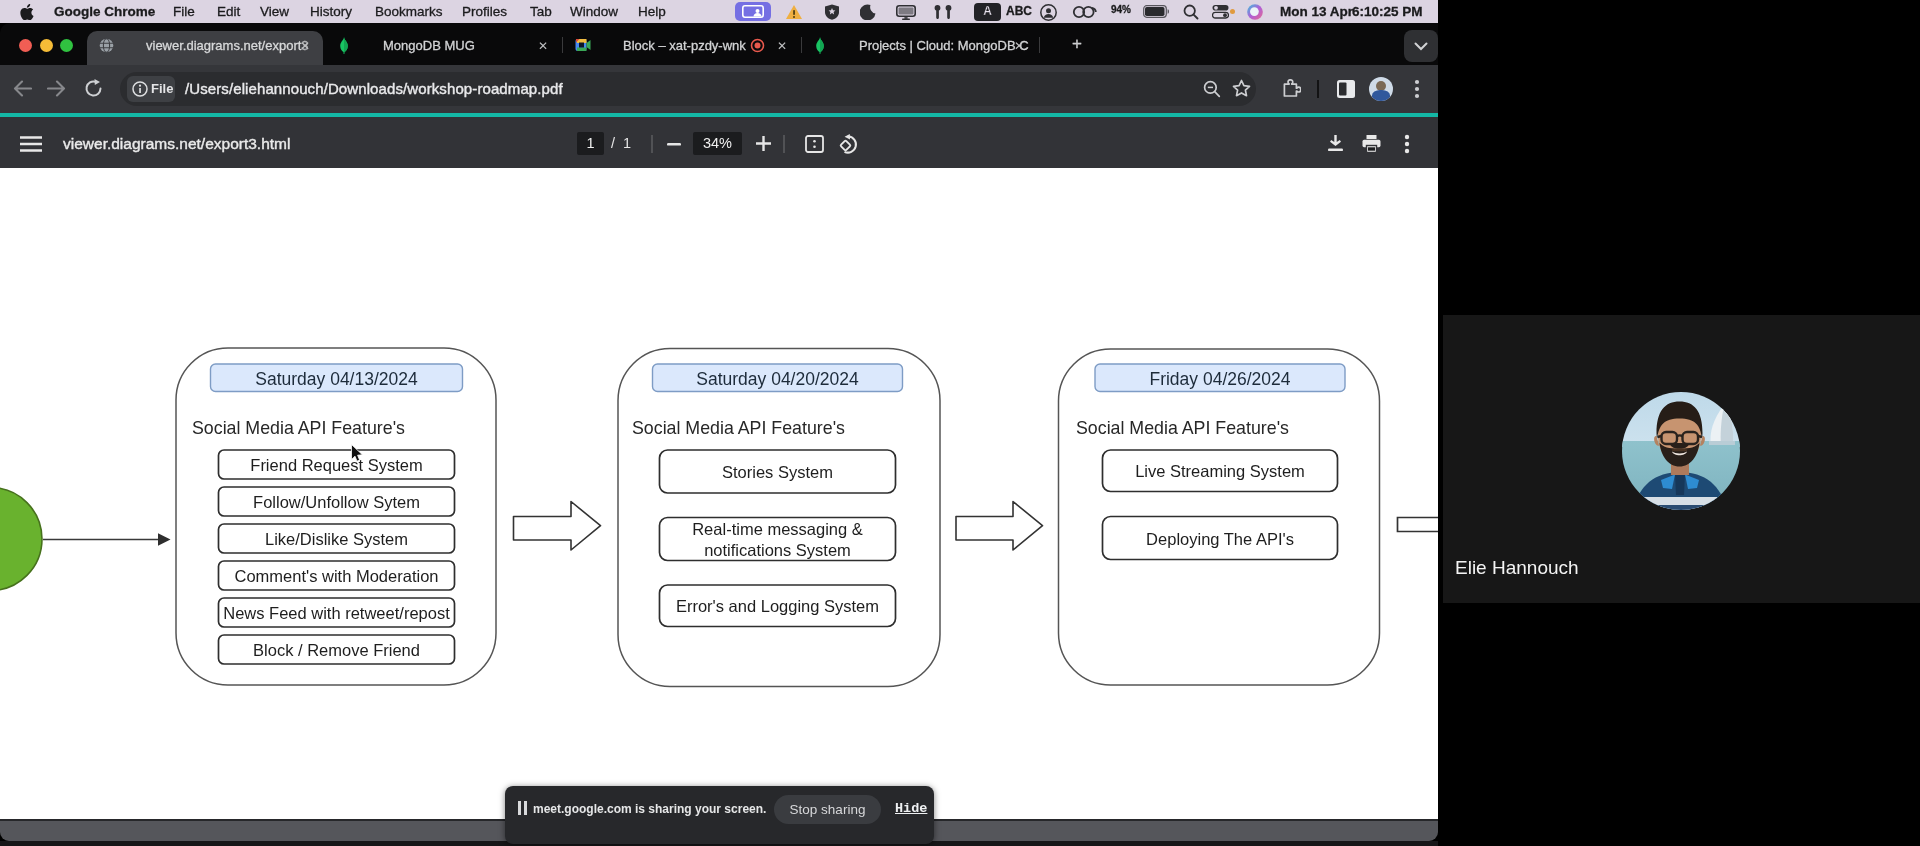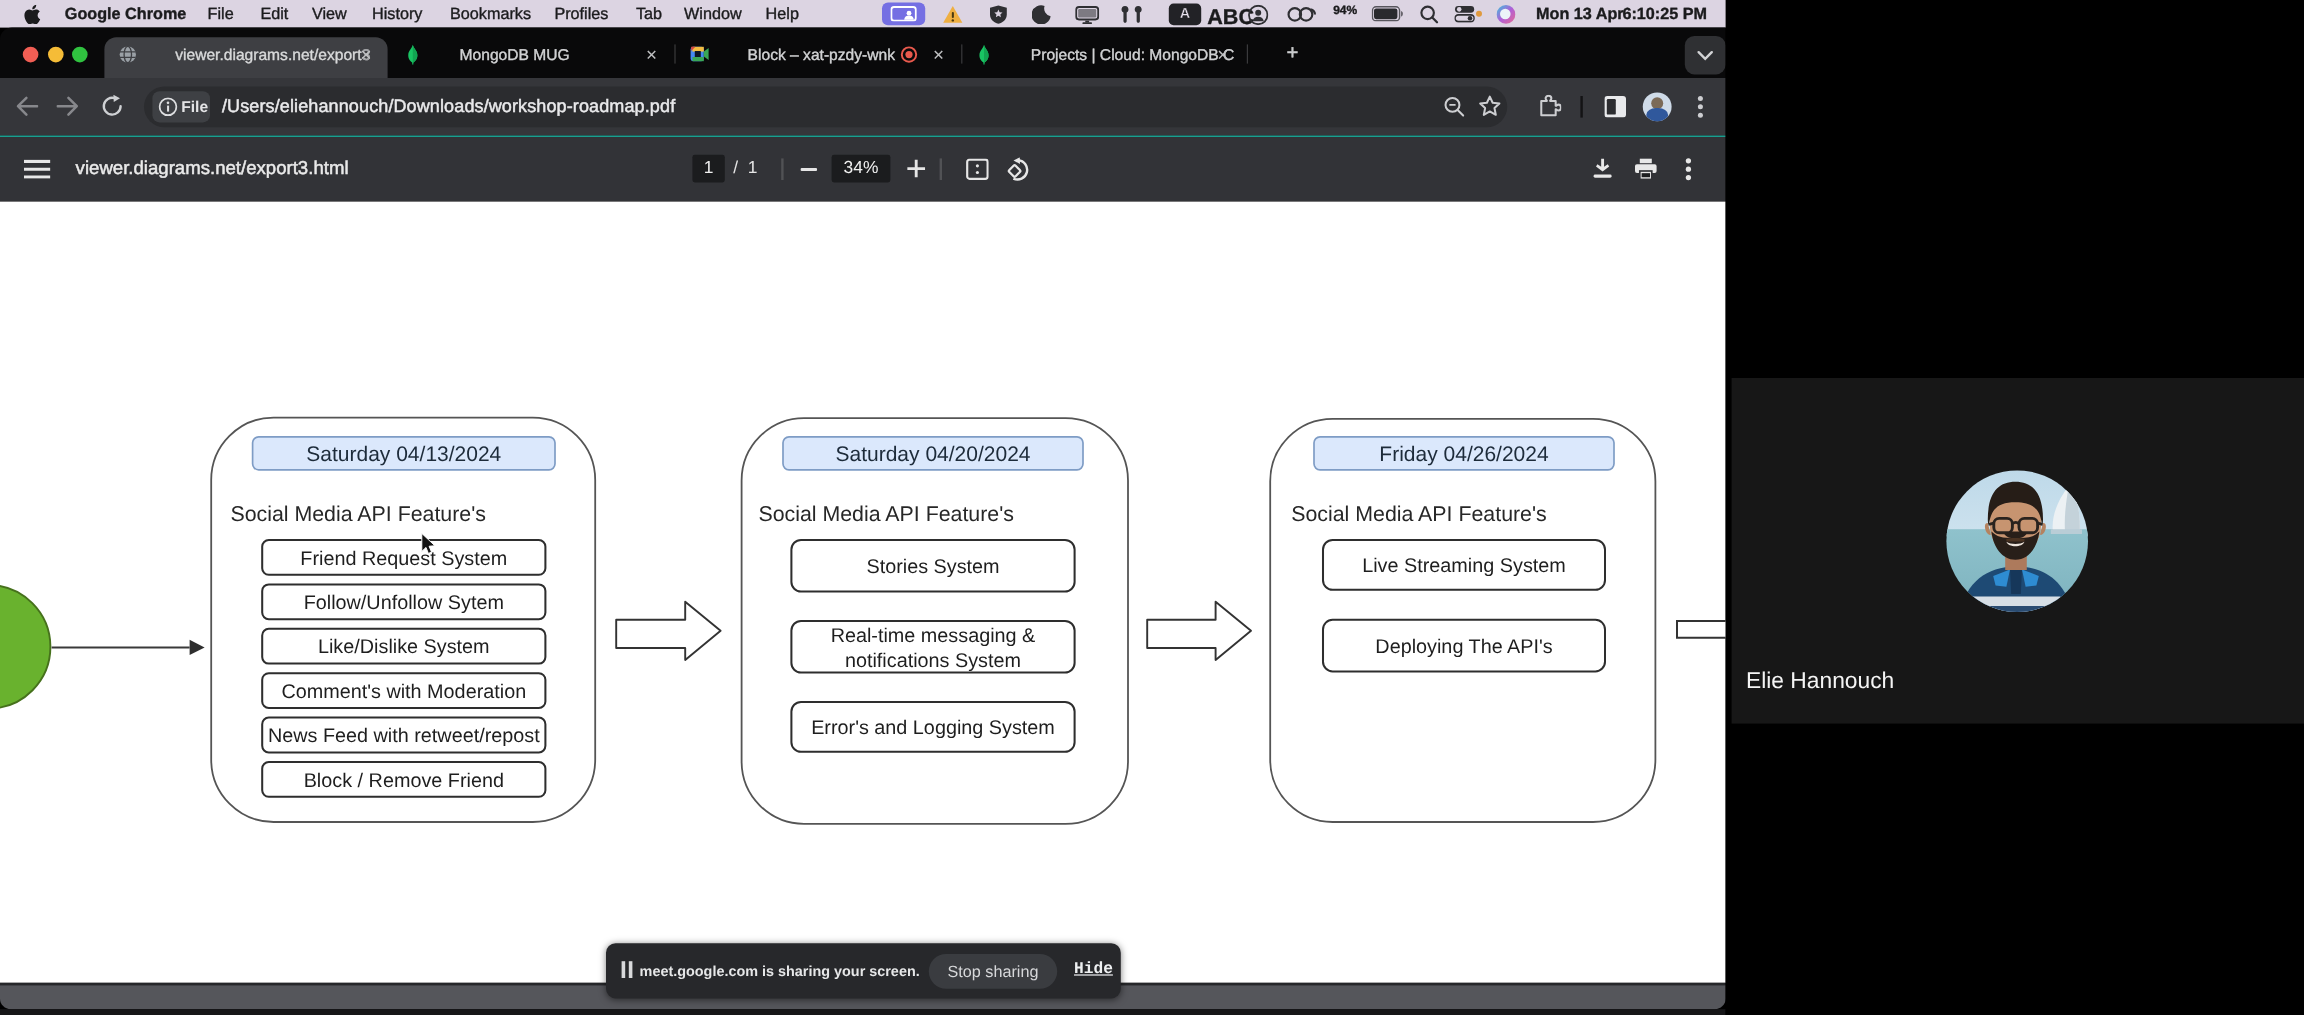--- a/index.html
+++ b/index.html
@@ -16,35 +16,35 @@
   #activetab { position:absolute; left:87px; top:8px; width:236px; height:34px; background:#3e3f43; border-radius:10px 10px 0 0; }
   .tabtxt { position:absolute; top:15px; font-size:13px; color:#d8d9da; white-space:nowrap;margin-left:23px; -webkit-text-stroke:0.3px #d8d9da; }
   .tabx { position:absolute; top:15.5px; font-size:12px; color:#bfc0c2; }
   .tabsep { position:absolute; top:14px; width:1px; height:16px; background:#3a3a3c; }
   
   #toolbar { left:0; top:65px; width:1438px; height:48px; background:#35363a; }
   #omnibox { position:absolute; left:120px; top:7px; width:1136px; height:34px; background:#2b2c2f; border-radius:17px; }
   #filechip { position:absolute; left:127px; top:11px; width:48px; height:26px; background:#3e4044; border-radius:6px; color:#e4e4e6; }
   #urltext { position:absolute; left:185px; top:14.5px; font-size:15px; color:#e9e9eb; letter-spacing:0.1px; -webkit-text-stroke:0.4px #e9e9eb; }
   
-  #pdfbar { left:0; top:113px; width:1438px; height:55px; background:#323337; border-top:1px solid #14b8a6; }
+  #pdfbar { left:0; top:113px; width:1438px; height:55px; background:#323337; border-top:4px solid #14b8a6; }
   #pdfname { position:absolute; left:63px; top:18px; font-size:15.5px; color:#eaeaea; -webkit-text-stroke:0.4px #eaeaea; }
   .pgbox { position:absolute; top:15px; height:23px; background:#1b1c1e; border-radius:2px; color:#f0f0f0; font-size:14.5px; text-align:center; }
   
   #content { left:0; top:168px; width:1438px; height:651px; background:#ffffff; }
   
   #btline { left:0; top:819px; width:1438px; height:2px; background:#26272a; }
   #graybar { left:0; top:821px; width:1438px; height:20px; background:#55565b; border-radius:0 0 9px 9px; }
   #deskbottom { left:0; top:841px; width:1438px; height:5px; background:#161618; }
   
   #rightpanel { left:1438px; top:0; width:482px; height:846px; background:#000; }
   #tile { position:absolute; left:5px; top:315px; width:477px; height:288px; background:#171717; }
   #tilename { position:absolute; left:12px; top:242px; font-size:19px; color:#f4f4f4; }
   
-  #toast { left:505px; top:786px; width:429px; height:46px; background:#27282b; border-radius:8px; box-shadow:0 1px 6px rgba(0,0,0,0.5); z-index:30; }
+  #toast { left:505px; top:786px; width:429px; height:58px; background:#27282b; border-radius:8px; box-shadow:0 1px 6px rgba(0,0,0,0.5); z-index:30; }
   #stopbtn { position:absolute; left:269px; top:9px; width:107px; height:29px; background:#3a3c40; border-radius:15px; color:#d7d8da; font-size:13.5px; text-align:center; line-height:29px; }
   #toasttxt { position:absolute; left:28px; top:16px; font-size:12px; color:#e6e7e8; font-weight:bold; }
   #hidelink { position:absolute; left:390px; top:15px; font-size:13.5px; color:#eef0f2; text-decoration:underline; font-weight:bold;font-family:Liberation Mono, monospace; }
 </style>
 </head>
 <body>
 <div id="stage">
 
   <div id="menubar" class="abs">
     <svg class="abs" style="left:20px; top:4px;" width="14" height="16" viewBox="0 0 14 16">
@@ -87,21 +87,21 @@
       <rect x="8.4" y="12.2" width="3.2" height="1.6" fill="#2f2f33"></rect>
       <rect x="6" y="13.6" width="8" height="1.4" rx="0.7" fill="#2f2f33"></rect>
     </svg>
     <svg class="abs" style="left:933px; top:4px;" width="20" height="16" viewBox="0 0 20 16">
       <path d="M4.5 1 C2.6 1 1.6 2.3 1.6 4 C1.6 5.4 2.4 6.2 3.2 6.4 L3.2 13.5 C3.2 14.3 3.8 15 4.6 15 C5.4 15 5.9 14.3 5.9 13.5 L5.9 6.4 C6.7 6.2 7.4 5.4 7.4 4 C7.4 2.3 6.4 1 4.5 1 Z" fill="#2f2f33"></path>
       <path d="M15.5 1 C13.6 1 12.6 2.3 12.6 4 C12.6 5.4 13.4 6.2 14.2 6.4 L14.2 13.5 C14.2 14.3 14.8 15 15.6 15 C16.4 15 16.9 14.3 16.9 13.5 L16.9 6.4 C17.7 6.2 18.4 5.4 18.4 4 C18.4 2.3 17.4 1 15.5 1 Z" fill="#2f2f33"></path>
     </svg>
     <div class="abs" style="left:974px; top:3px; width:27px; height:17.5px; background:#222226; border-radius:4px;">
       <div class="abs" style="left:0; top:0; width:27px; height:17.5px; color:#e8e2ee; font-size:12px; font-weight:bold; text-align:center; line-height:17.5px;">A</div>
     </div>
-    <div class="mi" style="left:1006px; font-size:18px; font-weight:bold;">ABC</div>
+    <div class="mi" style="left:1006px; font-size:12px; font-weight:bold;">ABC</div>
     <svg class="abs" style="left:1040px; top:3.5px;" width="17" height="17" viewBox="0 0 17 17">
       <circle cx="8.5" cy="8.5" r="7.7" fill="none" stroke="#2f2f33" stroke-width="1.5"></circle>
       <circle cx="8.5" cy="6.7" r="2.5" fill="#2f2f33"></circle>
       <path d="M3.8 13.8 C4.3 11.2 6.2 10 8.5 10 C10.8 10 12.7 11.2 13.2 13.8 Z" fill="#2f2f33"></path>
     </svg>
     <svg class="abs" style="left:1072px; top:5px;" width="25" height="14" viewBox="0 0 25 14">
       <g fill="none" stroke="#2f2f33" stroke-width="1.8">
         <circle cx="7" cy="7" r="5.2"></circle>
         <circle cx="16.4" cy="7" r="5.2"></circle>
         <path d="M20 2.8 C22.6 3.4 23.8 5 23.8 7"></path>

